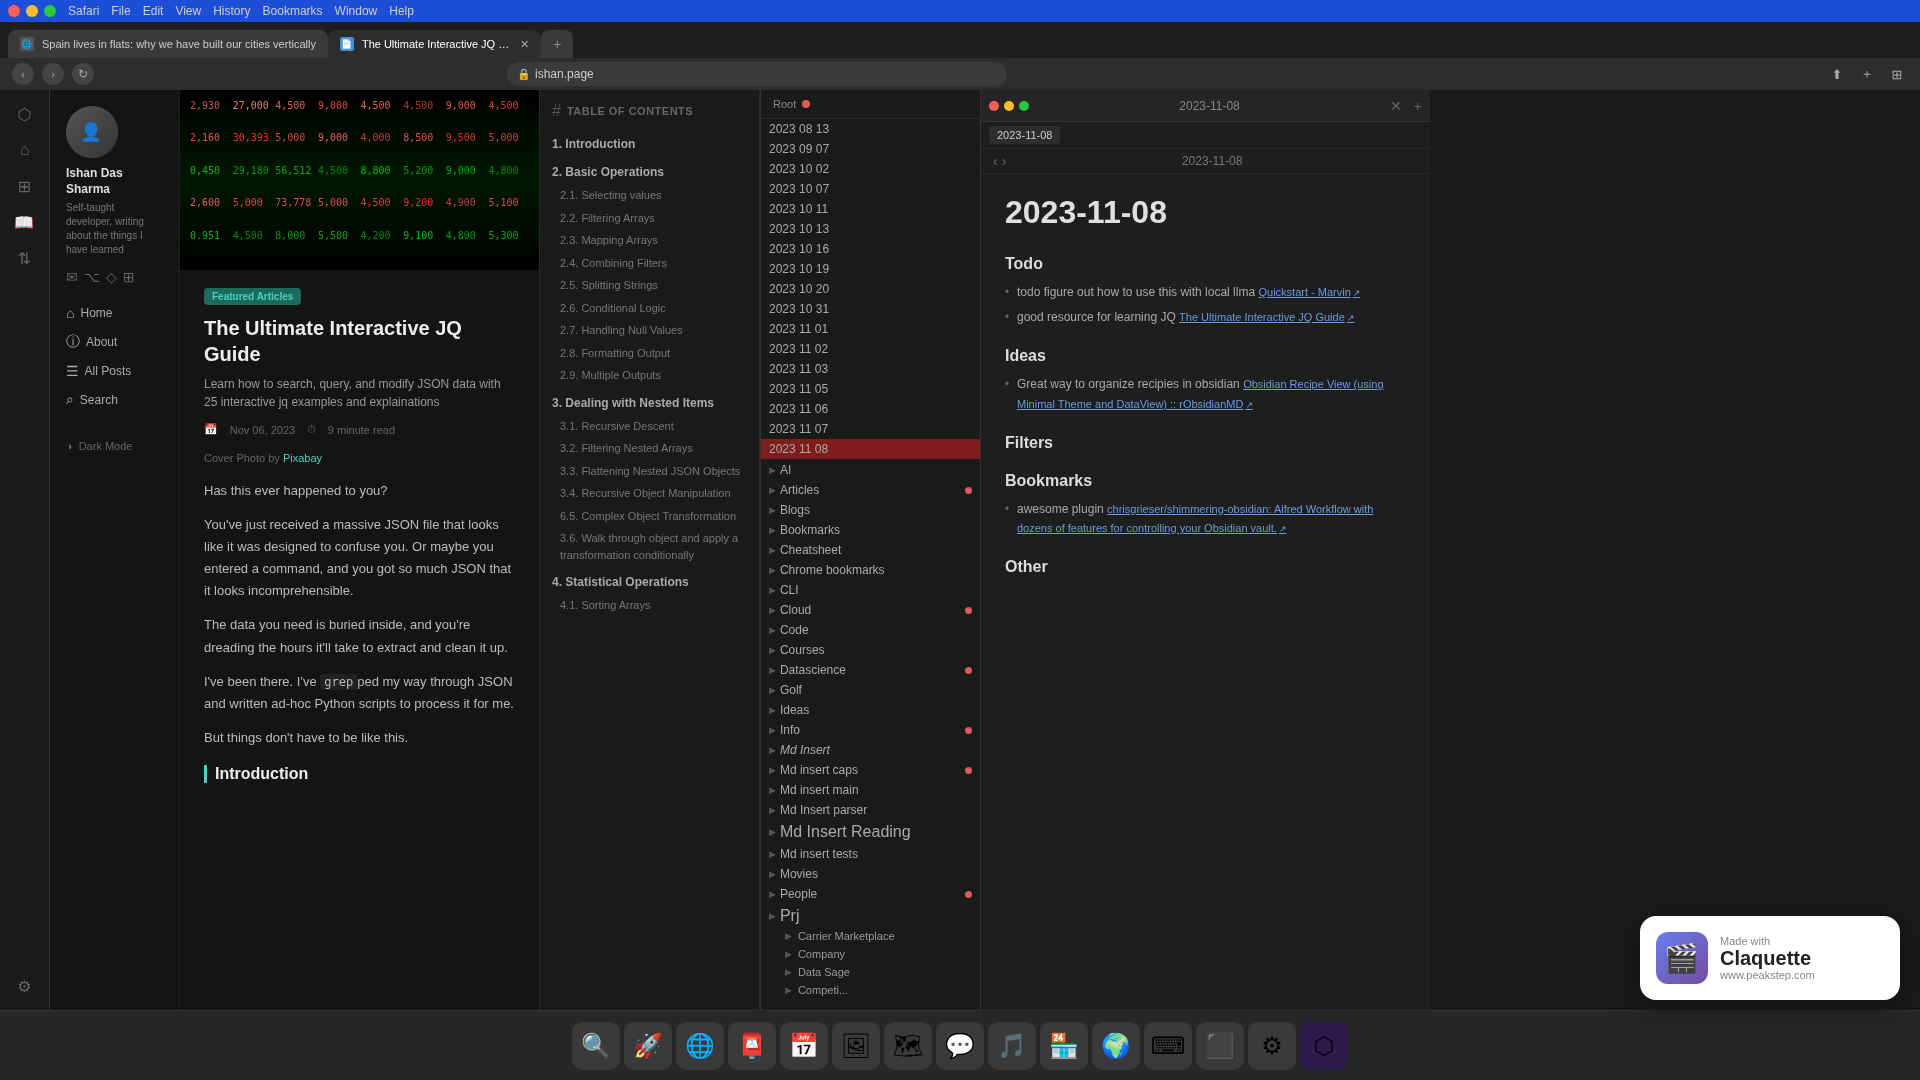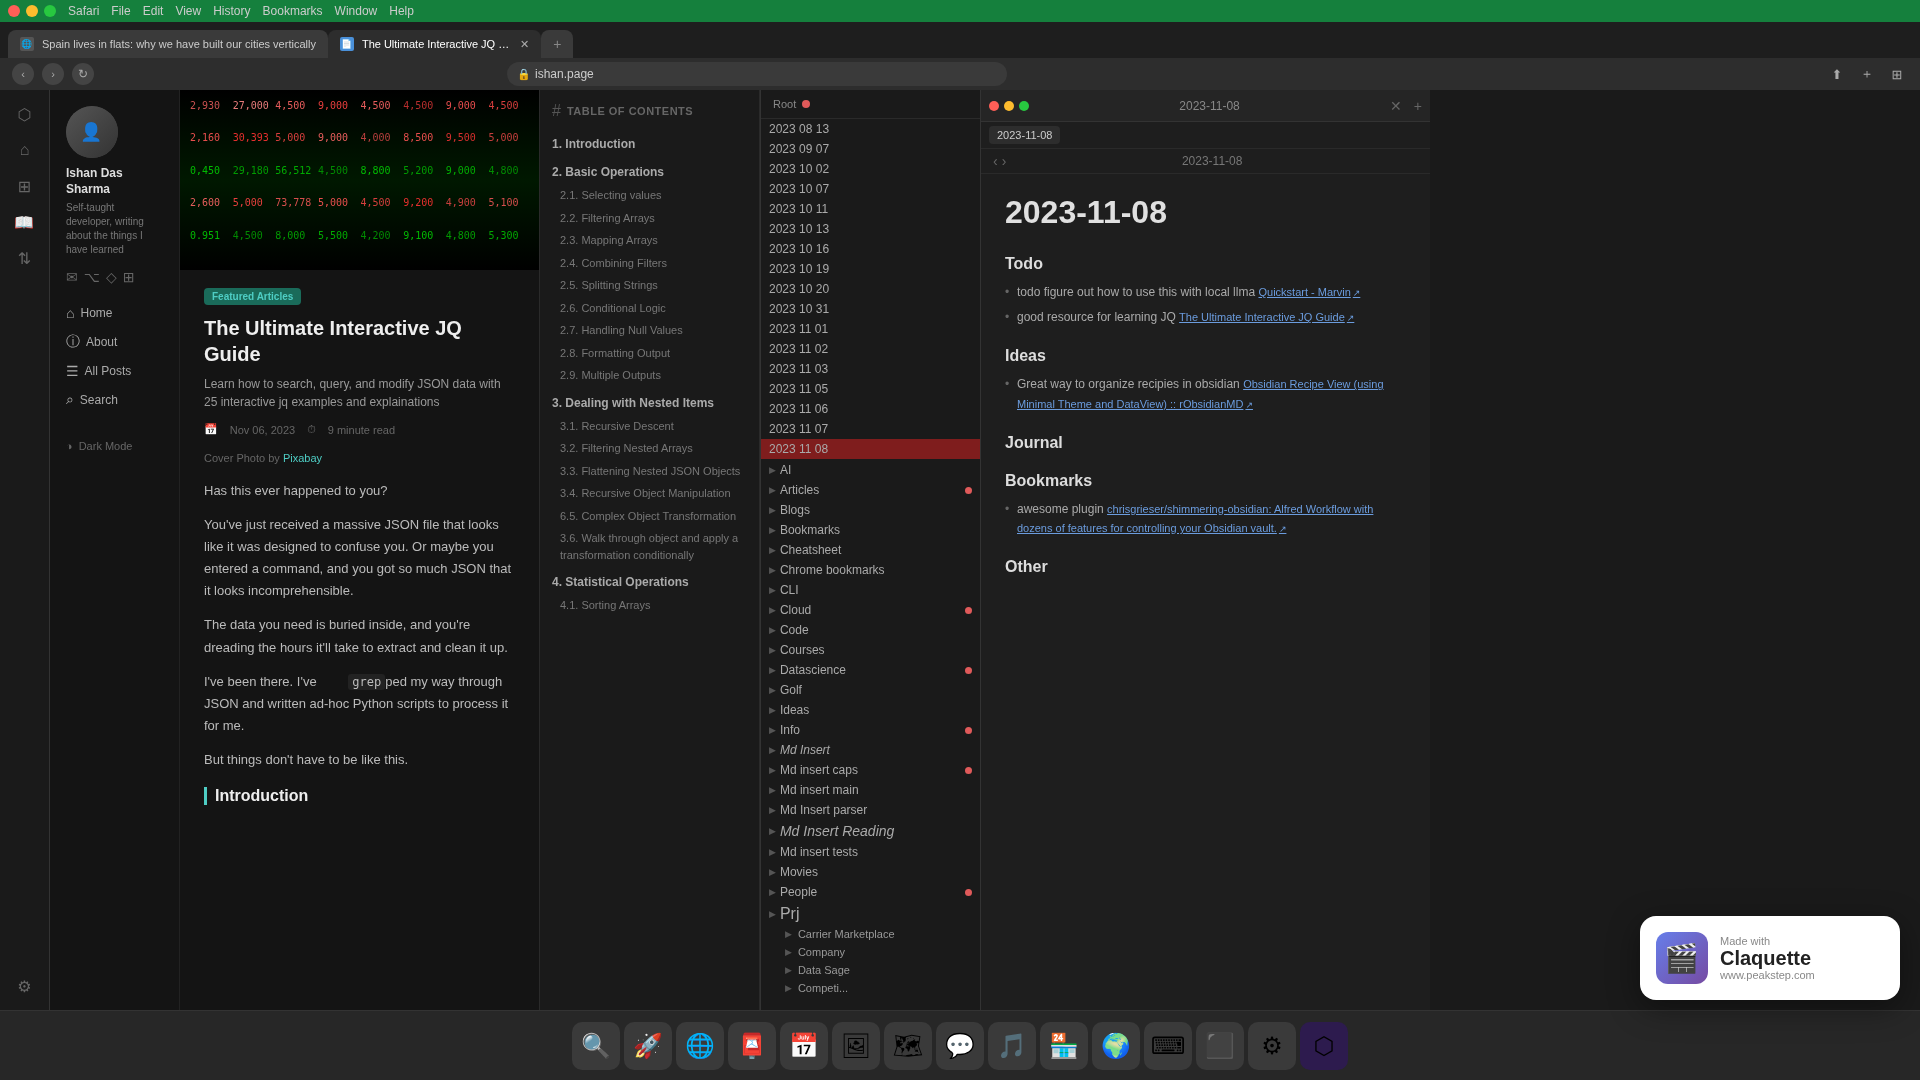--- a/index.html
+++ b/index.html
@@ -1,19 +1,19 @@
 <!DOCTYPE html>
 <html><head>
   <meta charset="utf-8">
   <style>
     * { margin: 0; padding: 0; box-sizing: border-box; }
     body { font-family: -apple-system, BlinkMacSystemFont, 'Segoe UI', sans-serif; background: #1a1a1a; width: 1920px; height: 1080px; overflow: hidden; display: flex; flex-direction: column; }
 
     
-    .mac-bar { height: 22px; background: #15803d; display: flex; align-items: center; padding: 0 8px; gap: 12px; font-size: 12px; color: #ccc; flex-shrink: 0; }
+    .mac-bar { height: 22px; background: #1d4ed8; display: flex; align-items: center; padding: 0 8px; gap: 12px; font-size: 12px; color: #ccc; flex-shrink: 0; }
     .mac-dots { display: flex; gap: 6px; }
     .dot { width: 12px; height: 12px; border-radius: 50%; }
     .dot-red { background: #ff5f57; }
     .dot-yellow { background: #febc2e; }
     .dot-green { background: #28c840; }
 
     
     .browser-chrome { height: 68px; background: #2d2d2d; display: flex; flex-direction: column; flex-shrink: 0; }
     .browser-tabs { height: 36px; display: flex; align-items: flex-end; padding: 0 8px; background: #1e1e1e; }
     .browser-tab { height: 28px; background: #3a3a3a; border-radius: 8px 8px 0 0; padding: 0 12px; display: flex; align-items: center; font-size: 12px; color: #ccc; gap: 8px; min-width: 160px; }
@@ -51,21 +51,21 @@
     .article-image-placeholder { width: 100%; height: 100%; background: linear-gradient(135deg, #0a0a0a 0%, #1a1a1a 50%, #000 100%); display: flex; align-items: center; justify-content: center; overflow: hidden; }
 
     .article-body { padding: 16px 24px; }
     .featured-badge { background: #1a6b5a; color: #4ecdc4; font-size: 10px; padding: 3px 8px; border-radius: 4px; display: inline-block; margin-bottom: 10px; font-weight: 600; }
     .article-title { font-size: 20px; color: #eee; font-weight: 700; margin-bottom: 8px; line-height: 1.3; }
     .article-desc { font-size: 12px; color: #999; margin-bottom: 12px; line-height: 1.5; }
     .article-meta { display: flex; align-items: center; gap: 12px; font-size: 11px; color: #666; margin-bottom: 16px; }
     .cover-credit { font-size: 11px; color: #666; margin-bottom: 16px; }
     .cover-credit a { color: #4ecdc4; }
     .article-text { font-size: 13px; color: #bbb; line-height: 1.7; margin-bottom: 12px; }
-    .article-text code { font-family: monospace; background: #222; padding: 1px 4px; border-radius: 3px; font-size: 12px; margin-left: 28px; }
+    .article-text code { font-family: monospace; background: #222; padding: 1px 4px; border-radius: 3px; font-size: 12px; }
     .section-title { font-size: 16px; color: #eee; font-weight: 700; margin: 16px 0 8px; padding-left: 8px; border-left: 3px solid #4ecdc4; }
 
     
     .toc-panel { width: 220px; background: #1a1a1a; border-left: 1px solid #2a2a2a; overflow-y: auto; flex-shrink: 0; padding: 12px 0; }
     .toc-header { font-size: 11px; color: #666; padding: 0 12px 8px; display: flex; align-items: center; gap: 6px; }
     .toc-hash { font-size: 16px; color: #555; }
     .toc-title-text { font-size: 11px; color: #666; font-weight: 600; letter-spacing: 0.5px; }
     .toc-item { padding: 3px 12px; font-size: 12px; color: #888; cursor: pointer; line-height: 1.5; }
     .toc-item.section { color: #aaa; font-weight: 600; margin-top: 4px; }
     .toc-item.sub { padding-left: 20px; color: #777; font-size: 11px; }
@@ -450,21 +450,21 @@
           <div class="tree-section">
             <span class="tree-section-chevron">▶</span>
             <span style="color:#aaa;font-size:12px;">Md insert main</span>
           </div>
           <div class="tree-section">
             <span class="tree-section-chevron">▶</span>
             <span style="color:#aaa;font-size:12px;">Md Insert parser</span>
           </div>
           <div class="tree-section">
             <span class="tree-section-chevron">▶</span>
-            <span style="color:#aaa;font-size:14px;font-style:italic;">Md Insert Reading</span>
+            <span style="color:#aaa;font-size:16px;">Md Insert Reading</span>
           </div>
           <div class="tree-section">
             <span class="tree-section-chevron">▶</span>
             <span style="color:#aaa;font-size:12px;">Md insert tests</span>
           </div>
           <div class="tree-section">
             <span class="tree-section-chevron">▶</span>
             <span style="color:#aaa;font-size:12px;">Movies</span>
           </div>
           <div class="tree-section">
@@ -525,21 +525,21 @@
         </div>
         <div class="ob-list-item">
           good resource for learning JQ <a class="ob-link">The Ultimate Interactive JQ Guide</a>
         </div>
 
         <div class="ob-section-title">Ideas</div>
         <div class="ob-list-item">
           Great way to organize recipies in obsidian <a class="ob-link">Obsidian Recipe View (using Minimal Theme and DataView) :: rObsidianMD</a>
         </div>
 
-        <div class="ob-section-title">Journal</div>
+        <div class="ob-section-title">Filters</div>
 
         <div class="ob-section-title">Bookmarks</div>
         <div class="ob-list-item">
           awesome plugin <a class="ob-link">chrisgrieser/shimmering-obsidian: Alfred Workflow with dozens of features for controlling your Obsidian vault.</a>
         </div>
 
         <div class="ob-section-title">Other</div>
       </div>
     </div>
   </div>

